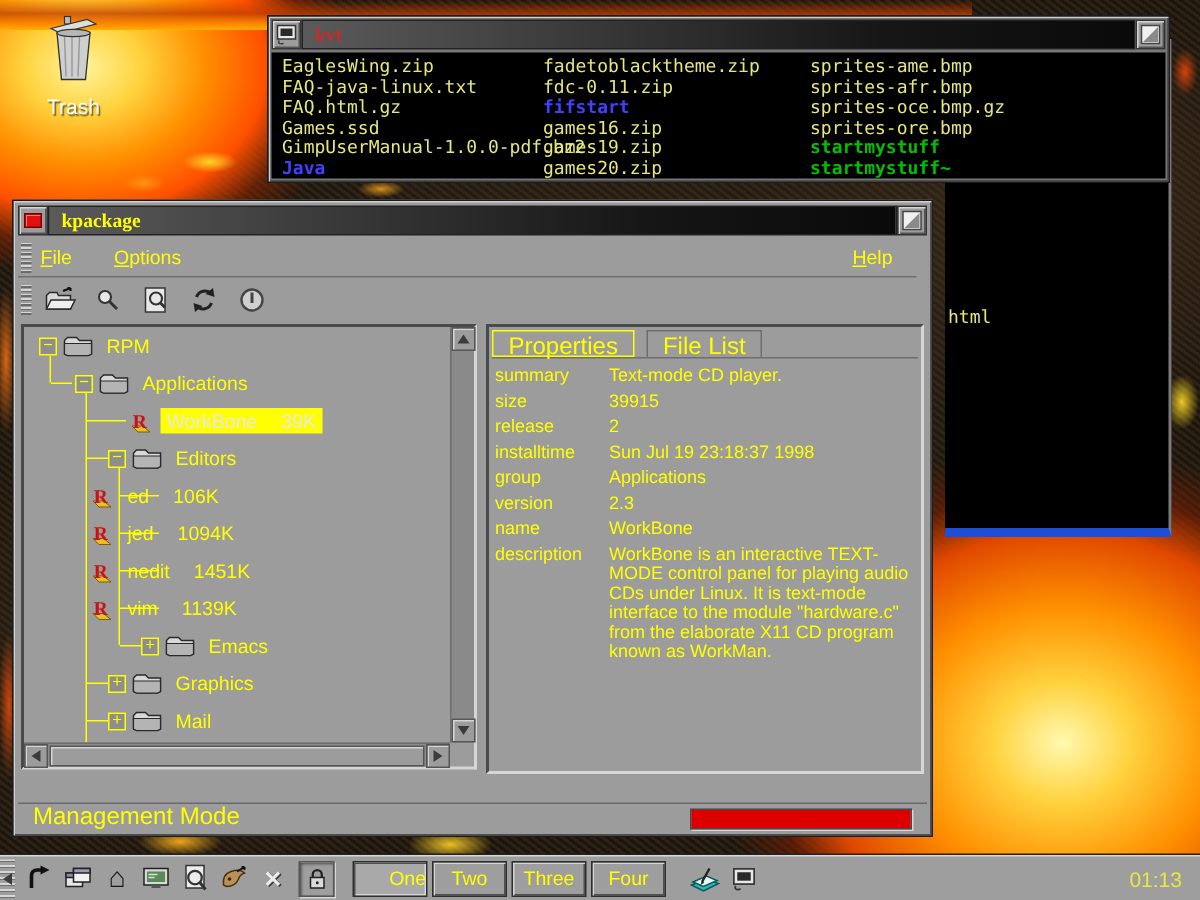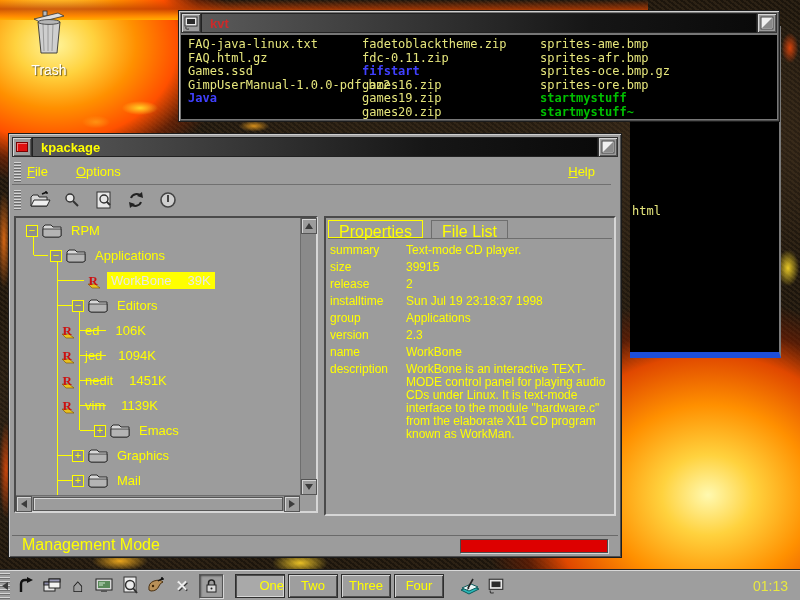--- a/index.html
+++ b/index.html
@@ -31,21 +31,21 @@
   .lava-strip { position:absolute; left:0; top:550; width:648px; height:20px; z-index:0;
     background:linear-gradient(180deg, rgba(40,10,0,0) 0%, rgba(190,60,0,.75) 45%, #ff8800 80%, #ffae00 100%); }
 
   
   .trash { position:absolute; left:16px; top:8px; width:66px; z-index:1; text-align:center; }
   .trash .icon-label { color:#fff; font-size:14px; margin-top:2px; text-shadow:1px 1px 1px rgba(0,0,0,.6); }
 
   
   .window { position:absolute; background:#9c9c9c; border:1px solid #1c1c1c;
     box-shadow: inset 1px 1px 0 #cfcfcf, inset -1px -1px 0 #4f4f4f; }
-  .titlebar { position:absolute; left:3px; right:3px; top:3px; height:20px; display:flex; align-items:stretch; }
+  .titlebar { position:absolute; left:3px; right:3px; top:3px; height:20px; display:flex; align-items:stretch;font-family:Liberation Serif, serif; }
   .tb-btn { width:20px; height:20px; background:#9c9c9c; border:1px solid #333;
     box-shadow: inset 1px 1px 0 #d6d6d6, inset -1px -1px 0 #555; display:flex; align-items:center; justify-content:center; }
   .tb-grad { flex:1; background:linear-gradient(90deg,#5a5a5a 0%,#161616 70%,#0a0a0a 100%);
     display:flex; align-items:center; padding-left:8px; border:1px solid #222; }
   .tb-title { font-size:13px; font-weight:bold; }
   .tb-title.yellow { color:#ffff00; }
   .tb-title.red { color:#cc2a2a; }
 
   
   .terminal { left:178px; top:10px; width:602px; height:112px; z-index:3; background:#777; }
@@ -218,20 +218,21 @@
         <span class="tb-title red">kvt</span>
       </div>
       <span class="tb-btn">
         <svg width="14" height="14">
             <use href="#i-max"></use>
           </svg>
       </span>
     </div>
     <div class="term-content">
       <div class="term-col c1">
+        <div class="trow">EaglesWing.zip</div>
         <div class="trow">FAQ-java-linux.txt</div>
         <div class="trow">FAQ.html.gz</div>
         <div class="trow">Games.ssd</div>
         <div class="trow">GimpUserManual-1.0.0-pdf.bz2</div>
         <div class="trow dir">Java</div>
       </div>
       <div class="term-col c2">
         <div class="trow">fadetoblacktheme.zip</div>
         <div class="trow">fdc-0.11.zip</div>
         <div class="trow dir">fifstart</div>

